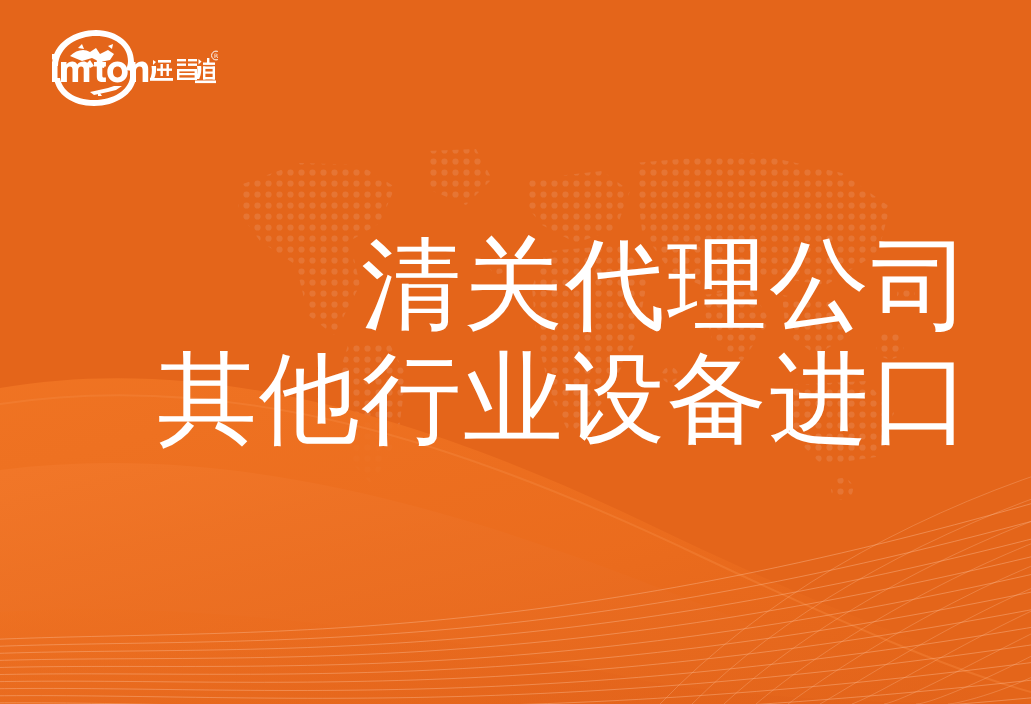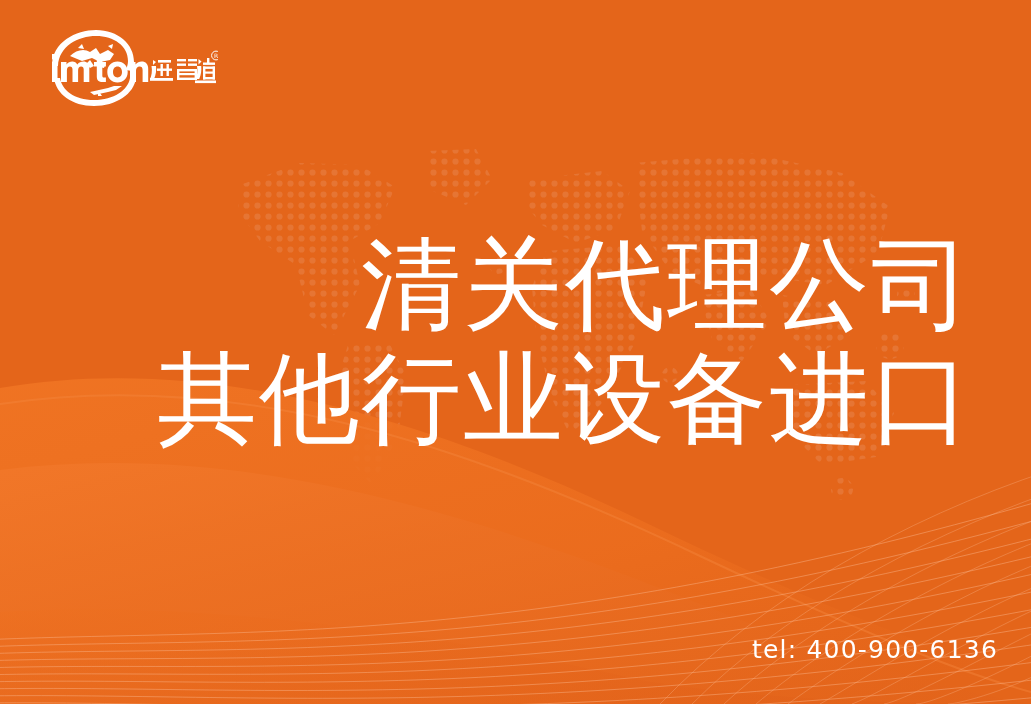--- a/index.html
+++ b/index.html
@@ -252,15 +252,14 @@
         <text x="178" y="30.2" font-size="6" text-anchor="middle" fill="#ffffff" font-family="DejaVu Sans, sans-serif">R</text>
       </g>
     </g>
   </svg>
 
   <div class="headline">
     <span class="headline-line">清关代理公司</span>
     <span class="headline-line">其他行业设备进口</span>
   </div>
 
-  <div class="phone">tel: 400-900-6136</div>
 
 </div>
 
 </body></html>

